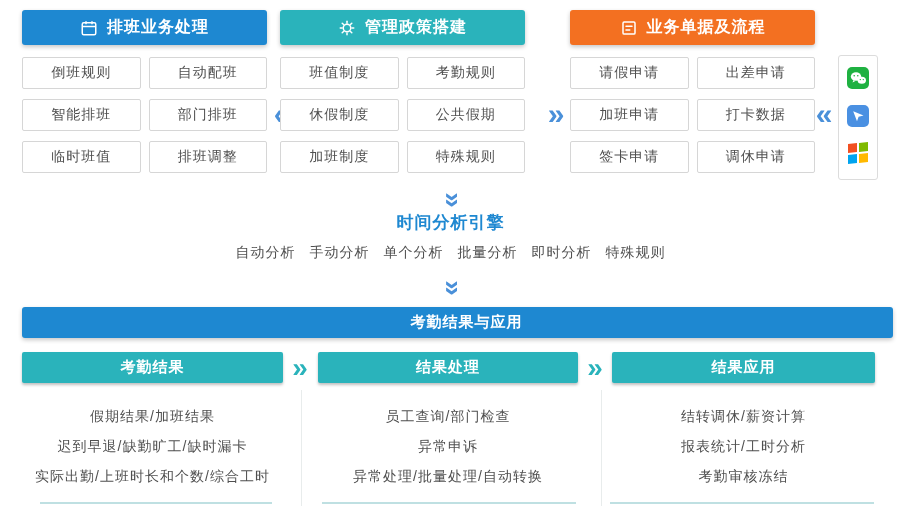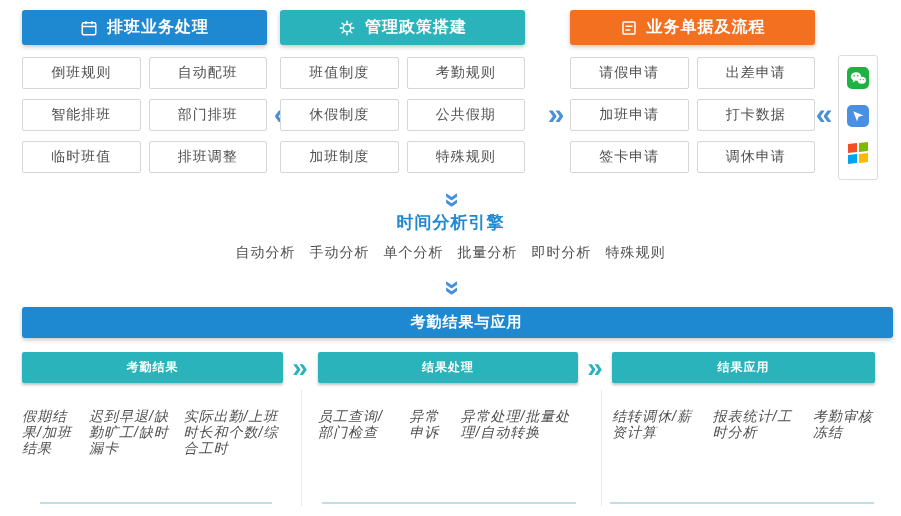--- a/index.html
+++ b/index.html
@@ -58,25 +58,25 @@
   .banner{
     position:absolute;left:22px;top:307px;width:853px;height:31px;
     background:#1E88D1;border-radius:3px;box-shadow:0 2px 4px rgba(0,0,0,.22);
     display:flex;align-items:center;justify-content:center;
     color:#fff;font-weight:bold;font-size:15px;letter-spacing:1px;padding-left:18px;
   }
   .result-bar{
     position:absolute;top:352px;height:31px;background:#2AB3BB;border-radius:2px;
     box-shadow:0 2px 3px rgba(0,0,0,.25);
     display:flex;align-items:center;justify-content:center;
-    color:#fff;font-weight:bold;font-size:12px;letter-spacing:1px;
+    color:#fff;font-weight:bold;font-size:15px;letter-spacing:1px;
   }
   .result-list{
-    position:absolute;top:408px;display:flex;flex-direction:row;gap:14px;
-    align-items:center;font-size:14px;color:#4F4F4F;letter-spacing:1px;line-height:16px;font-style:italic;
+    position:absolute;top:408px;display:flex;flex-direction:column;gap:14px;
+    align-items:center;font-size:14px;color:#4F4F4F;letter-spacing:1px;line-height:16px;
   }
   .v-divider{position:absolute;top:390px;width:1px;height:116px;background:#E8ECEC;}
   .bottom-line{position:absolute;top:502px;height:2px;background:#BFE0E2;}
 </style>
 </head>
 <body>
 
 <div class="canvas">
 
   <section class="top-section" style="left:22px">

